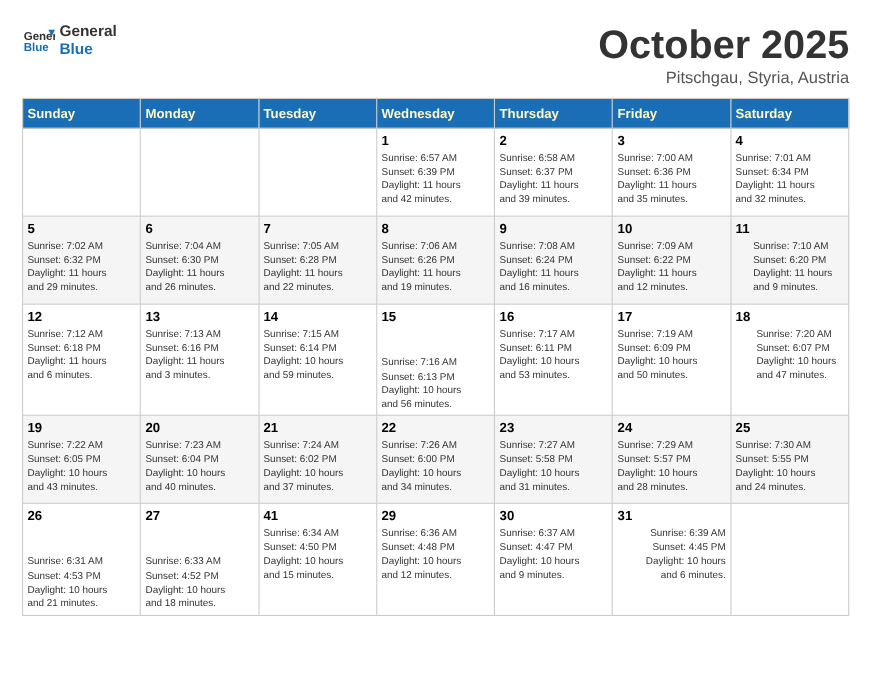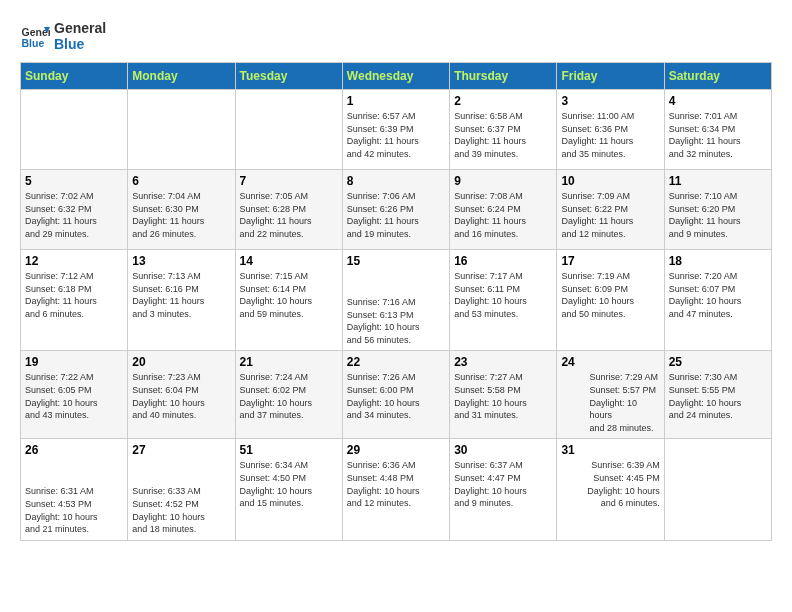--- a/index.html
+++ b/index.html
@@ -37,21 +37,21 @@
       font-size: 15px;
       color: #555;
     }
     table {
       width: 100%;
       border-collapse: collapse;
       font-size: 10px;
     }
     thead tr th {
       background-color: #1a6eb5;
-      color: #bef264;
+      color: #fef9c3;
       padding: 6px 4px;
       text-align: left;
       font-size: 12px;
       font-weight: bold;
       border: 1px solid #ccc;
     }
     tbody tr td {
       border: 1px solid #ccc;
       vertical-align: top;
       padding: 4px;
@@ -85,20 +85,24 @@
     <svg class="logo-icon" viewBox="0 0 40 40">
       <text x="2" y="20" font-size="14" font-weight="bold" fill="#333">General</text>
       <text x="2" y="34" font-size="14" font-weight="bold" fill="#1a6eb5">Blue</text>
       <polygon points="32,8 40,8 36,16" fill="#1a6eb5"></polygon>
     </svg>
     <div>
       <div style="font-size:14px;font-weight:bold;color:#333;">General</div>
       <div style="font-size:14px;font-weight:bold;color:#1a6eb5;">Blue</div>
     </div>
   </div>
+  <div class="title-block">
+    <div class="month-title">October 2025</div>
+    <div class="subtitle">Pitschgau, Styria, Austria</div>
+  </div>
 </div>
 
 <table>
   <thead>
     <tr>
     <th>Sunday</th>
         <th>Monday</th>
         <th>Tuesday</th>
         <th>Wednesday</th>
         <th>Thursday</th>
@@ -120,21 +124,21 @@
         </td>
         <td>
           <span class="day-num">2</span>
           <div class="day-info" style="white-space: pre-line;">Sunrise: 6:58 AM
 Sunset: 6:37 PM
 Daylight: 11 hours
 and 39 minutes.</div>
         </td>
         <td>
           <span class="day-num">3</span>
-          <div class="day-info" style="white-space: pre-line;">Sunrise: 11:00 AM
+          <div class="day-info" style="white-space: pre-line;">Sunrise: 7:00 AM
 Sunset: 6:36 PM
 Daylight: 11 hours
 and 35 minutes.</div>
         </td>
         <td>
           <span class="day-num">4</span>
           <div class="day-info" style="white-space: pre-line;">Sunrise: 7:01 AM
 Sunset: 6:34 PM
 Daylight: 11 hours
 and 32 minutes.</div>
@@ -178,21 +182,21 @@
         </td>
         <td>
           <span class="day-num">10</span>
           <div class="day-info" style="white-space: pre-line;">Sunrise: 7:09 AM
 Sunset: 6:22 PM
 Daylight: 11 hours
 and 12 minutes.</div>
         </td>
         <td>
           <span class="day-num">11</span>
-          <div class="day-info" style="white-space: pre-line;">Sunrise: 7:10 AM
+          <div class="day-info" style="white-space: pre-line; margin-left: 16px;">Sunrise: 7:10 AM
 Sunset: 6:20 PM
 Daylight: 11 hours
 and 9 minutes.</div>
         </td>
       </tr>
       <tr>
         <td>
           <span class="day-num">12</span>
           <div class="day-info" style="white-space: pre-line;">Sunrise: 7:12 AM
 Sunset: 6:18 PM
@@ -229,21 +233,21 @@
         </td>
         <td>
           <span class="day-num">17</span>
           <div class="day-info" style="white-space: pre-line;">Sunrise: 7:19 AM
 Sunset: 6:09 PM
 Daylight: 10 hours
 and 50 minutes.</div>
         </td>
         <td>
           <span class="day-num">18</span>
-          <div class="day-info" style="white-space: pre-line;">Sunrise: 7:20 AM
+          <div class="day-info" style="white-space: pre-line; margin-left: 19px;">Sunrise: 7:20 AM
 Sunset: 6:07 PM
 Daylight: 10 hours
 and 47 minutes.</div>
         </td>
       </tr>
       <tr>
         <td>
           <span class="day-num">19</span>
           <div class="day-info" style="white-space: pre-line;">Sunrise: 7:22 AM
 Sunset: 6:05 PM
@@ -273,21 +277,21 @@
         </td>
         <td>
           <span class="day-num">23</span>
           <div class="day-info" style="white-space: pre-line;">Sunrise: 7:27 AM
 Sunset: 5:58 PM
 Daylight: 10 hours
 and 31 minutes.</div>
         </td>
         <td>
           <span class="day-num">24</span>
-          <div class="day-info" style="white-space: pre-line; margin-left: 28px;">Sunrise: 7:29 AM
+          <div class="day-info" style="white-space: pre-line;">Sunrise: 7:29 AM
 Sunset: 5:57 PM
 Daylight: 10 hours
 and 28 minutes.</div>
         </td>
         <td>
           <span class="day-num">25</span>
           <div class="day-info" style="white-space: pre-line;">Sunrise: 7:30 AM
 Sunset: 5:55 PM
 Daylight: 10 hours
 and 24 minutes.</div>
@@ -302,21 +306,21 @@
 and 21 minutes.</div>
         </td>
         <td>
           <span class="day-num">27</span>
           <div class="day-info" style="white-space: pre-line; margin-top: 28px;">Sunrise: 6:33 AM
 Sunset: 4:52 PM
 Daylight: 10 hours
 and 18 minutes.</div>
         </td>
         <td>
-          <span class="day-num">51</span>
+          <span class="day-num">41</span>
           <div class="day-info" style="white-space: pre-line;">Sunrise: 6:34 AM
 Sunset: 4:50 PM
 Daylight: 10 hours
 and 15 minutes.</div>
         </td>
         <td>
           <span class="day-num">29</span>
           <div class="day-info" style="white-space: pre-line;">Sunrise: 6:36 AM
 Sunset: 4:48 PM
 Daylight: 10 hours

